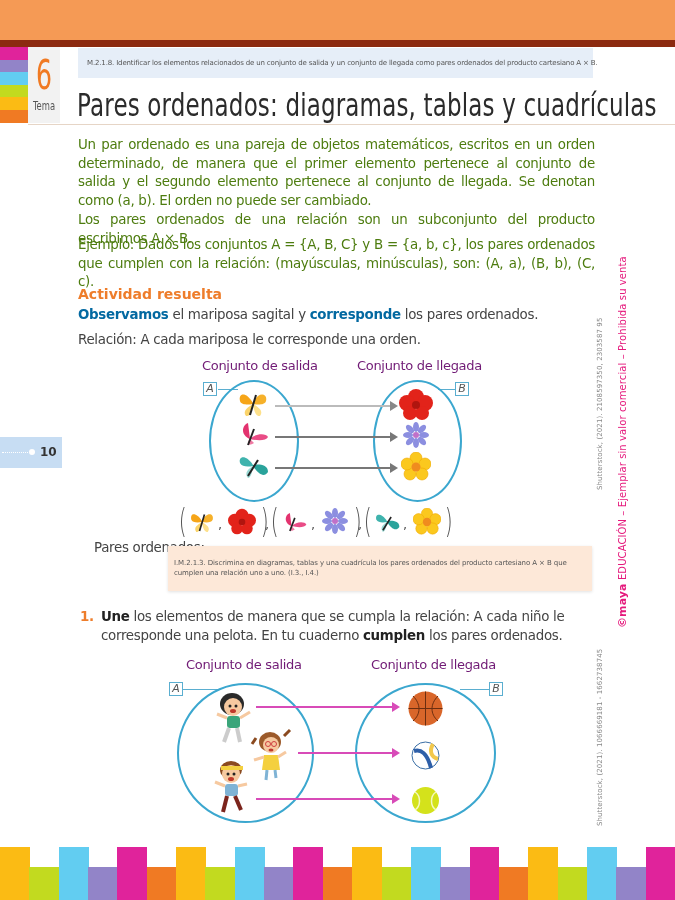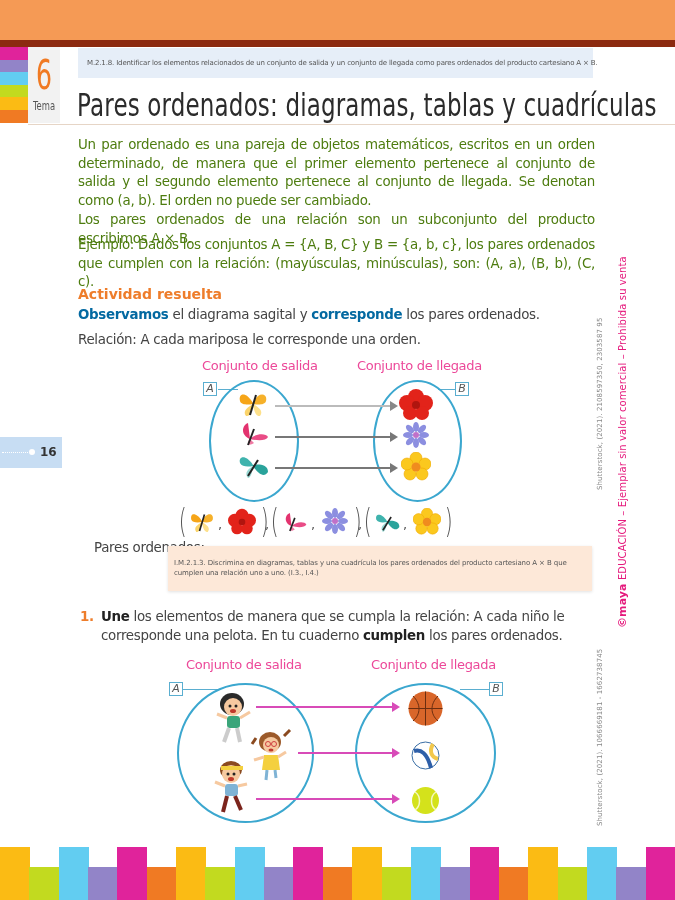--- a/index.html
+++ b/index.html
@@ -24,21 +24,21 @@
   .p1 { top: 136px; }
   .p2 { top: 211px; }
   .p3 { top: 236px; }
 
   .act-title { position: absolute; left: 78px; top: 286px; font-size: 14px; font-weight: bold; color: #ee7d2b; }
   .act-line { position: absolute; left: 78px; font-size: 13.4px; color: #444; letter-spacing: -0.3px; white-space: nowrap; }
   .act-line b { color: #0369a1; font-weight: bold; }
   .a1 { top: 307px; }
   .a2 { top: 332px; }
 
-  .set-label { position: absolute; font-size: 13px; color: #ec4899; white-space: nowrap; letter-spacing: -0.3px; }
+  .set-label { position: absolute; font-size: 13px; color: #701a75; white-space: nowrap; letter-spacing: -0.3px; }
 
   .diagram { position: absolute; }
   .ellipse { position: absolute; border: 2px solid #3ba7cf; border-radius: 50%; }
   .set-tag { position: absolute; width: 14px; height: 14px; border: 1px solid #5aaed0; font-size: 11px; font-style: italic; color: #555; line-height: 12px; text-align: center; background: #fff; }
   .tag-line { position: absolute; height: 1px; background: #5aaed0; }
   .arrow { position: absolute; height: 2px; }
   .arrow::after { content: ""; position: absolute; right: -6px; top: -4px; border-left: 8px solid; border-top: 5px solid transparent; border-bottom: 5px solid transparent; border-left-color: inherit; }
 
   .pairs { position: absolute; left: 78px; top: 505px; height: 36px; }
   .pairs-label { position: absolute; left: 16px; top: 9px; font-size: 13.4px; color: #444; white-space: nowrap; letter-spacing: -0.3px; margin-top: 26px; }
@@ -92,21 +92,21 @@
 <div class="skill-box">M.2.1.8. Identificar los elementos relacionados de un conjunto de salida y un conjunto de llegada como pares ordenados del producto cartesiano A × B.</div>
 
 <div class="title">Pares ordenados: diagramas, tablas y cuadrículas</div>
 <div class="title-rule"></div>
 
 <p class="body-text p1">Un par ordenado es una pareja de objetos matemáticos, escritos en un orden determinado, de manera que el primer elemento pertenece al conjunto de salida y el segundo elemento pertenece al conjunto de llegada. Se denotan como (a, b). El orden no puede ser cambiado.</p>
 <p class="body-text p2">Los pares ordenados de una relación son un subconjunto del producto escribimos A × B.</p>
 <p class="body-text p3">Ejemplo: Dados los conjuntos A = {A, B, C} y B = {a, b, c}, los pares ordenados que cumplen con la relación: (mayúsculas, minúsculas), son: (A, a), (B, b), (C, c).</p>
 
 <div class="act-title">Actividad resuelta</div>
-<div class="act-line a1"><b>Observamos</b><span> el diagrama sagital y </span><b>corresponde</b><span> los pares ordenados.</span></div>
+<div class="act-line a1"><b>Observamos</b><span> el mariposa sagital y </span><b>corresponde</b><span> los pares ordenados.</span></div>
 <div class="act-line a2">Relación: A cada mariposa le corresponde una orden.</div>
 
 <div class="set-label" style="left:202px; top:358px;">Conjunto de salida</div>
 <div class="set-label" style="left:357px; top:358px;">Conjunto de llegada</div>
 
 <div class="diagram" style="left:0; top:0;">
   <div class="tag-line" style="left:218px; top:389px; width:20px;"></div>
   <div class="set-tag" style="left:203px; top:382px;">A</div>
   <div class="ellipse" style="left:209px; top:380px; width:90px; height:122px;"></div>
 
@@ -344,21 +344,21 @@
   <div class="arrow" style="left:256px; top:798px; width:138px; background:#d84bb8; border-color:#d84bb8;"></div>
 </div>
 
 <div class="vert-credit" style="left:596px; top:490px;">Shutterstock, (2021). 2108597350, 2303587 95</div>
 <div class="vert-credit" style="left:596px; top:826px;">Shutterstock, (2021). 1066669181 - 1662738745</div>
 <div class="vert-brand"><span class="maya">©maya</span><span> EDUCACIÓN – Ejemplar sin valor comercial – Prohibida su venta</span></div>
 
 <div class="page-tab">
   <div class="page-dots"></div>
   <div class="page-dot"></div>
-  <div class="page-num">16</div>
+  <div class="page-num">10</div>
 </div>
 
 <div class="footer" id="footerBars">
     <div class="fbar" style="left: 0px; width: 29.8478px; background: rgb(251, 187, 20); height: 53px;"></div>
     <div class="fbar" style="left: 29.3478px; width: 29.8478px; background: rgb(194, 218, 31); height: 33px;"></div>
     <div class="fbar" style="left: 58.6957px; width: 29.8478px; background: rgb(98, 205, 241); height: 53px;"></div>
     <div class="fbar" style="left: 88.0435px; width: 29.8478px; background: rgb(146, 132, 200); height: 33px;"></div>
     <div class="fbar" style="left: 117.391px; width: 29.8478px; background: rgb(224, 35, 155); height: 53px;"></div>
     <div class="fbar" style="left: 146.739px; width: 29.8478px; background: rgb(240, 122, 35); height: 33px;"></div>
     <div class="fbar" style="left: 176.087px; width: 29.8478px; background: rgb(251, 187, 20); height: 53px;"></div>

